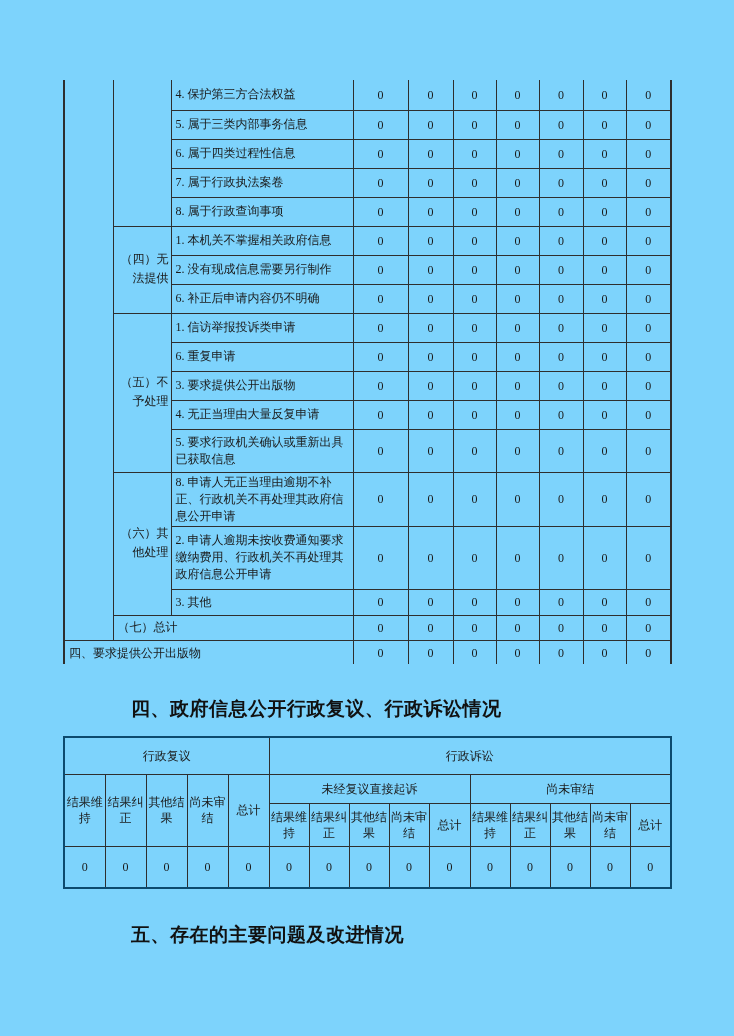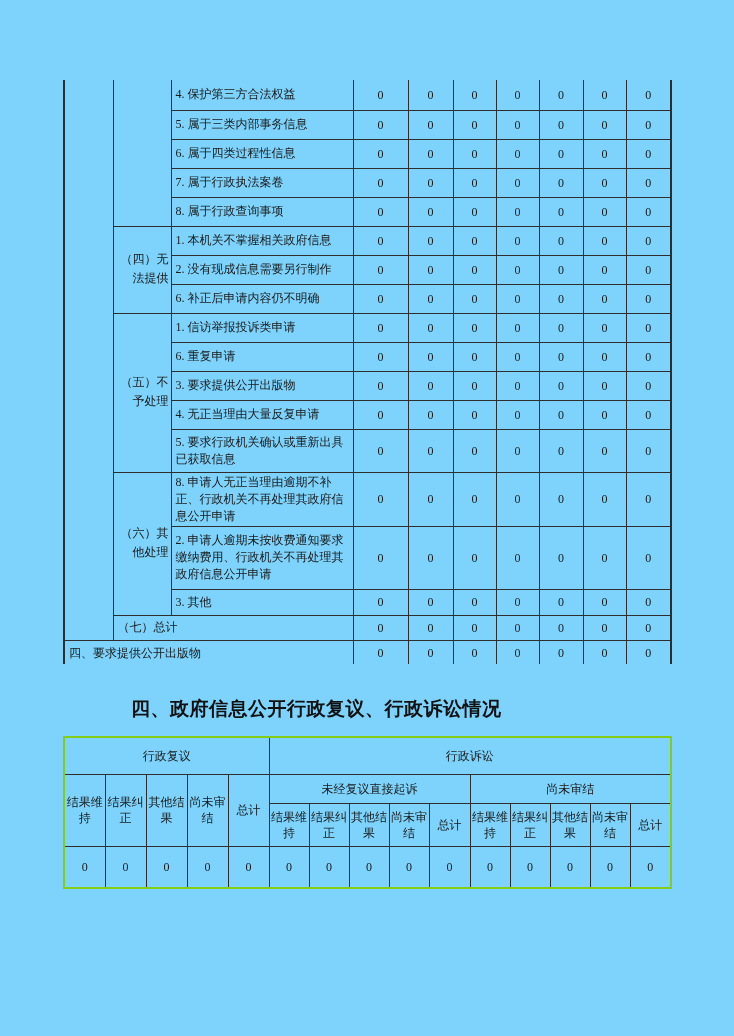--- a/index.html
+++ b/index.html
@@ -8,21 +8,21 @@
     background:#7dd3fc;overflow:hidden;
     font-family:"Liberation Serif","DejaVu Serif",serif;
     color:#1a1a1a;
   }
   table{border-collapse:collapse;table-layout:fixed;width:607px;}
   td,th{border:1px solid #2e2e2e;font-weight:normal;font-size:12px;
         vertical-align:middle;overflow:hidden;padding:0;}
   .t1wrap{position:absolute;left:63px;top:80px;width:609px;height:584px;overflow:hidden;}
   .t1wrap table{margin-top:-2px;border:2px solid #2e2e2e;}
   .t2wrap{position:absolute;left:63px;top:736px;width:609px;}
-  .t2wrap table{border:2px solid #84cc16;}
+  .t2wrap table{border:2px solid #0c4a6e;}
   td.lbl{text-align:left;padding:1px 2px 1px 4px;line-height:17px;}
   td.cat{text-align:right;padding:1px 2px 1px 3px;line-height:19px;letter-spacing:0;font-family:Liberation Mono, monospace;}
   td.v{text-align:center;line-height:1;}
   th{text-align:center;line-height:16px;}
   .heading{
     position:absolute;left:117px;
     font-family:"Liberation Sans","DejaVu Sans",sans-serif;
     font-weight:bold;font-size:19px;letter-spacing:0.5px;color:#111;
     white-space:nowrap;
     margin-left:14px;
@@ -300,14 +300,15 @@
             <td class="v">0</td>
             <td class="v">0</td>
             <td class="v">0</td>
             <td class="v">0</td>
             <td class="v">0</td>
           </tr>
     </tbody>
       </table>
   </div>
 
+  <div class="heading" id="h5">五、存在的主要问题及改进情况</div>
 
 </div>
 
 </body></html>

